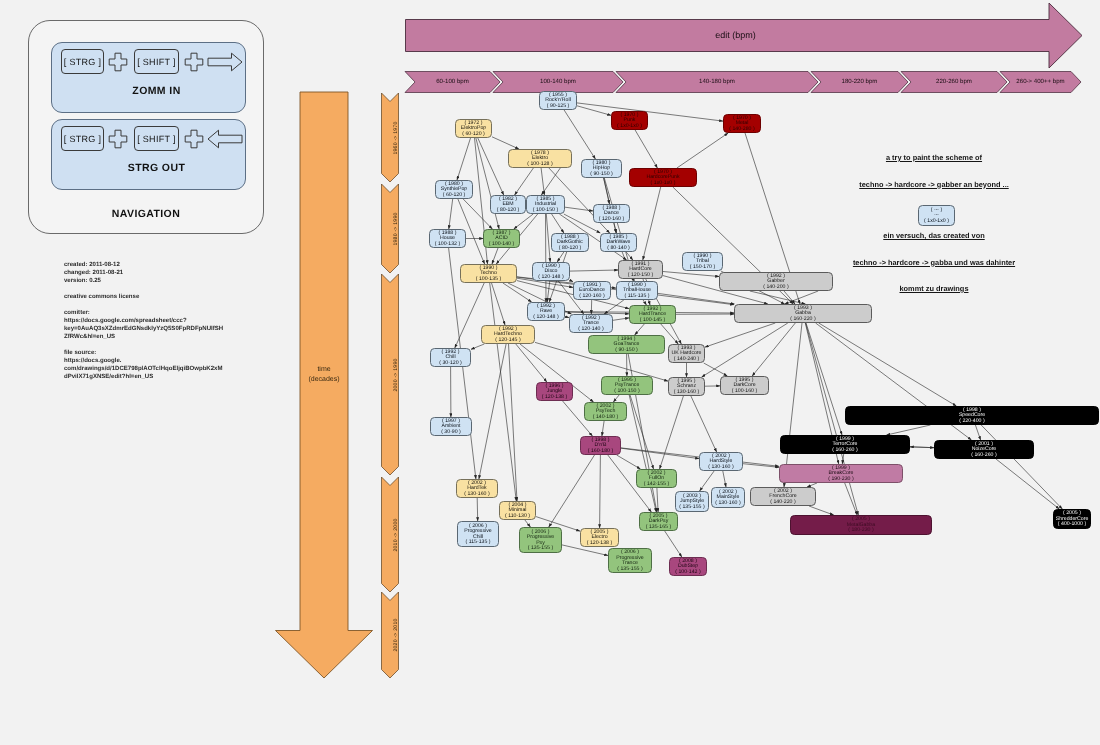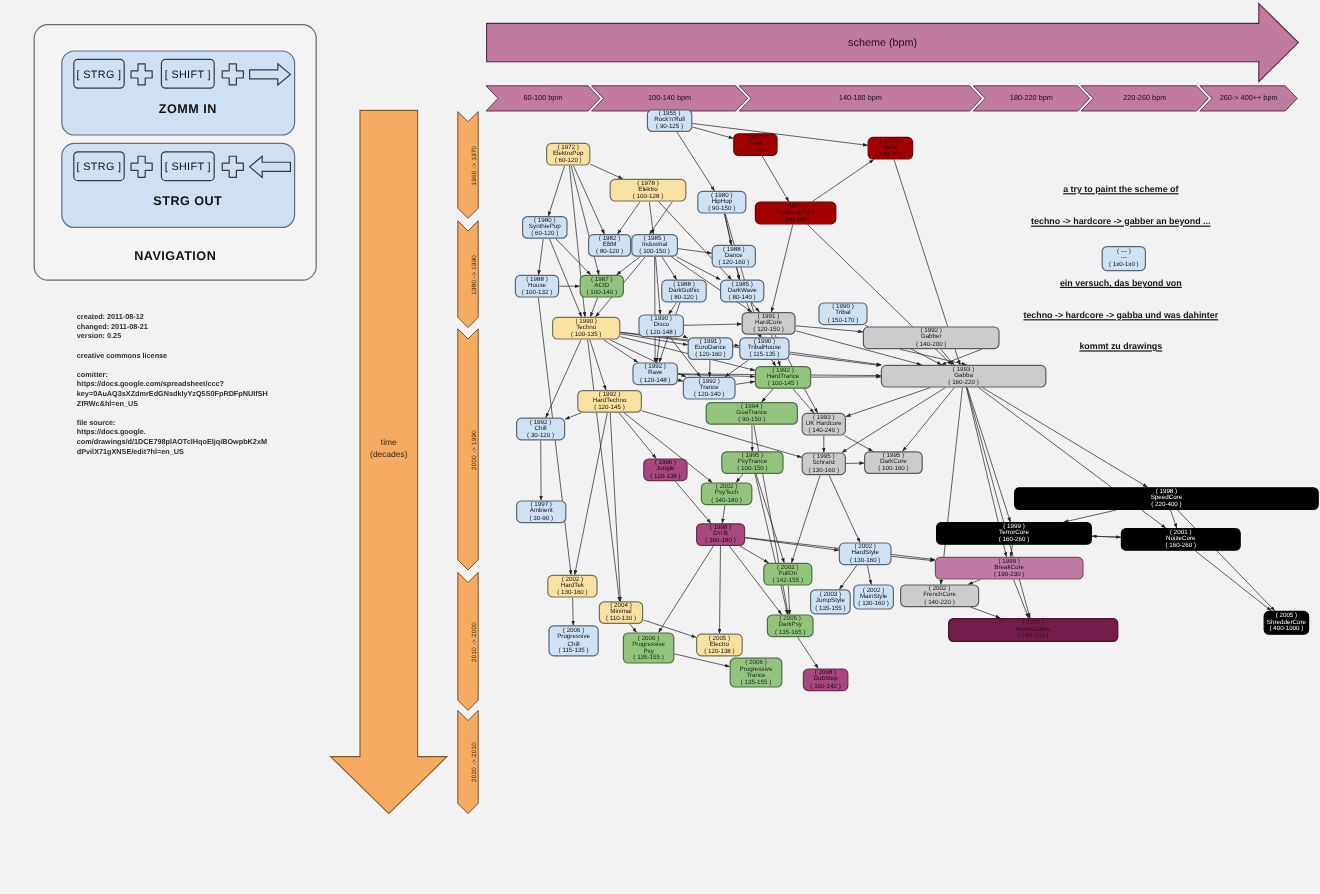--- a/index.html
+++ b/index.html
@@ -2,21 +2,21 @@
 <html><head>
 <meta charset="utf-8">
 <title>techno hardcore gabber scheme</title>
 <style>
   html,body{margin:0;padding:0;}
   body{width:1100px;height:745px;background:#f2f2f2;font-family:"Liberation Sans",sans-serif;overflow:hidden;position:relative;
     -webkit-font-smoothing:antialiased;text-rendering:geometricPrecision;}
   #root{position:absolute;left:0;top:0;width:1100px;height:745px;}
 
   .nav-panel{position:absolute;left:28px;top:20px;width:236px;height:214px;
-    background:#f4f4f4;border:1px solid #6a6a6a;border-radius:12px;box-sizing:border-box;}
+    background:#f4f4f4;border:1px solid #6a6a6a;border-radius:22px;box-sizing:border-box;}
   .nav-box{position:absolute;left:22px;width:195px;height:71px;background:#cfe0f2;
     border:1px solid #5c6f85;border-radius:11px;box-sizing:border-box;}
   .nav-box.one{top:21px;}
   .nav-box.two{top:98px;}
   .key{position:absolute;top:6px;height:25px;border:1px solid #3a3a3a;border-radius:4px;
     background:#cfe0f2;box-sizing:border-box;font-size:9px;color:#111;
     display:flex;align-items:center;justify-content:center;letter-spacing:.3px;}
   .key.k1{left:9px;width:43px;}
   .key.k2{left:82px;width:45px;}
   .plus{position:absolute;top:9px;width:20px;height:20px;}
@@ -153,21 +153,21 @@
       <div class="declbl" style="left: 393.2px; top: 228.5px; transform: rotate(-90deg) translate(-50%, 0px);">1980 -&gt; 1990</div>
       <div class="declbl" style="left: 393.2px; top: 374.5px; transform: rotate(-90deg) translate(-50%, 0px);">2000 -&gt; 1990</div>
       <div class="declbl" style="left: 393.2px; top: 534.5px; transform: rotate(-90deg) translate(-50%, 0px);">2010 -&gt; 2000</div>
       <div class="declbl" style="left: 393.2px; top: 635px; transform: rotate(-90deg) translate(-50%, 0px);">2020 -&gt; 2010</div>
     </div>
 
   <div class="tempo-arrow">
     <svg viewBox="0 0 680 70" width="680" height="70">
       <path d="M1.5 18.5 H645 V2 L678 34.5 L645 67 V50.5 H1.5 Z" fill="#c27ba0" stroke="#4a2b3c" stroke-width="0.9" stroke-linejoin="miter"></path>
     </svg>
-    <div class="tlab">scheme (bpm)</div>
+    <div class="tlab">edit (bpm)</div>
   </div>
 
   <svg id="bpmbands" style="position:absolute;left:0;top:0" width="1100" height="745">
       <path d="M405 71.5 L490 71.5 L500 82 L490 92.5 L405 92.5 L415 82 Z" fill="#c27ba0" stroke="#4a2b3c" stroke-width="0.75"></path>
       <path d="M493 71.5 L613 71.5 L623 82 L613 92.5 L493 92.5 L503 82 Z" fill="#c27ba0" stroke="#4a2b3c" stroke-width="0.75"></path>
       <path d="M616 71.5 L808 71.5 L818 82 L808 92.5 L616 92.5 L626 82 Z" fill="#c27ba0" stroke="#4a2b3c" stroke-width="0.75"></path>
       <path d="M811 71.5 L898 71.5 L908 82 L898 92.5 L811 92.5 L821 82 Z" fill="#c27ba0" stroke="#4a2b3c" stroke-width="0.75"></path>
       <path d="M901 71.5 L997 71.5 L1007 82 L997 92.5 L901 92.5 L911 82 Z" fill="#c27ba0" stroke="#4a2b3c" stroke-width="0.75"></path>
       <path d="M1000 71.5 L1071 71.5 L1081 82 L1071 92.5 L1000 92.5 L1010 82 Z" fill="#c27ba0" stroke="#4a2b3c" stroke-width="0.75"></path>
     </svg>
@@ -177,21 +177,21 @@
       <div class="bpmlbl" style="left: 616px; top: 78px; width: 202px;">140-180 bpm</div>
       <div class="bpmlbl" style="left: 811px; top: 78px; width: 97px;">180-220 bpm</div>
       <div class="bpmlbl" style="left: 901px; top: 78px; width: 106px;">220-260 bpm</div>
       <div class="bpmlbl" style="left: 1000px; top: 78px; width: 81px;">260-&gt; 400++ bpm</div>
     </div>
 
   <div class="caption">
     <p>a try to paint the scheme of</p>
     <p>techno -&gt; hardcore -&gt; gabber an beyond ...</p>
     <div class="gap"></div>
-    <p>ein versuch, das beyond von</p>
+    <p>ein versuch, das created von</p>
     <p>techno -&gt; hardcore -&gt; gabba und was dahinter</p>
     <p>kommt zu drawings</p>
   </div>
 
   <svg id="graph" width="1100" height="745">
     <defs>
       <marker id="arrowhead" markerWidth="7" markerHeight="5" refX="6.4" refY="2.5" orient="auto" markerUnits="strokeWidth">
         <path d="M0,0 L7,2.5 L0,5 z" fill="#262626"></path>
       </marker>
     </defs>

